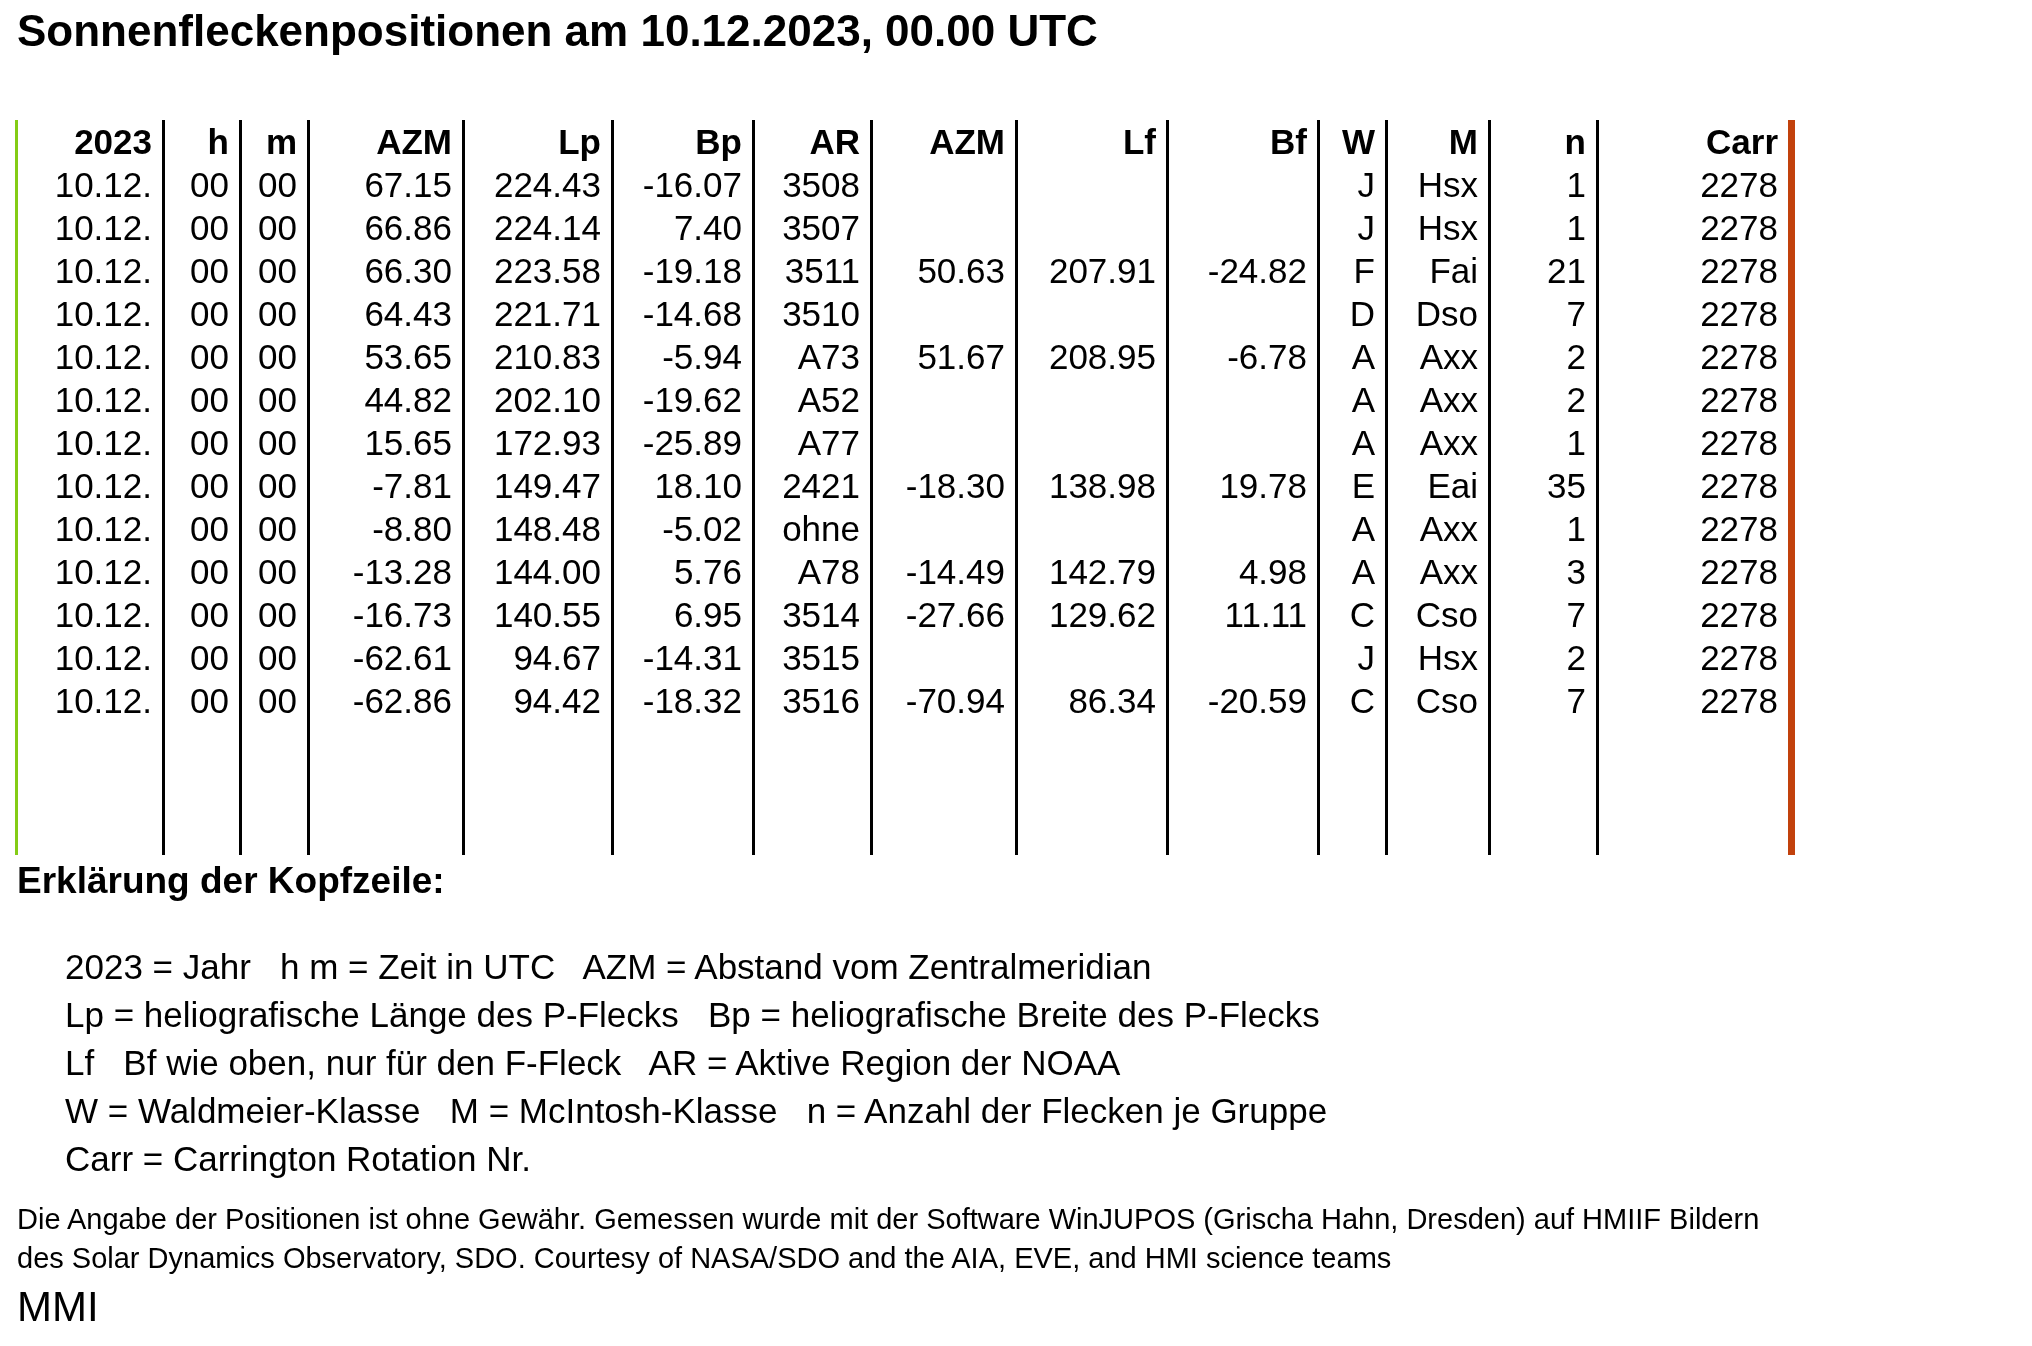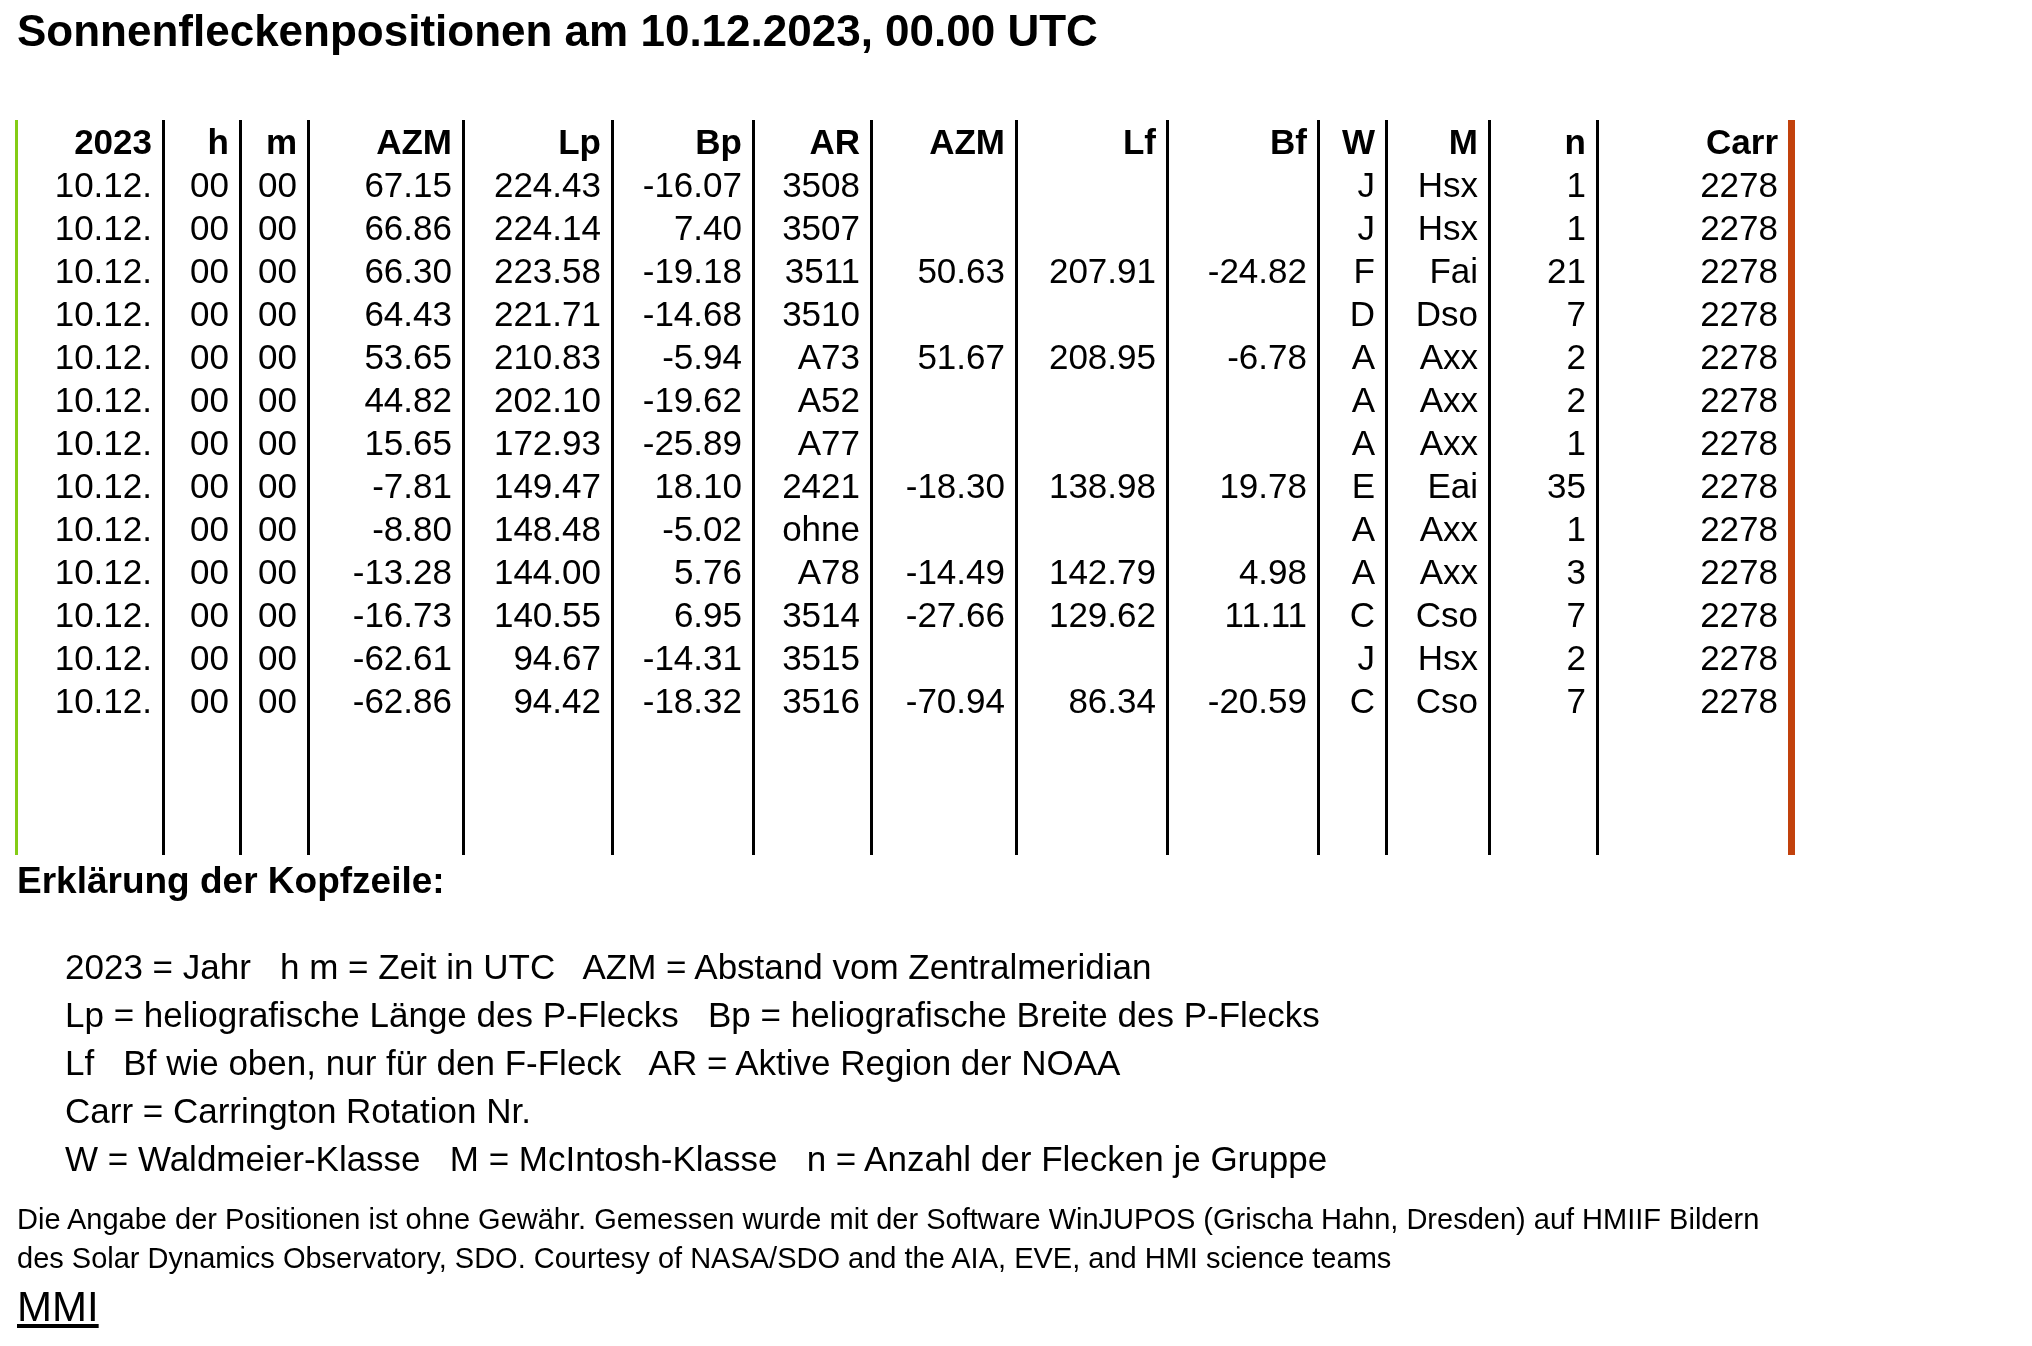--- a/index.html
+++ b/index.html
@@ -37,21 +37,21 @@
     font-size: 35px; line-height: 48px; margin-left: 48px;
   }
   .explanation div { white-space: pre-wrap; }
   .disclaimer {
     position: absolute; left: 17px; top: 1200px;
     font-size: 29px; line-height: 39px;
   }
   .disclaimer div { white-space: pre-wrap; }
   .footer-sig {
     position: absolute; left: 17px; top: 1283px;
-    font-size: 42px; white-space: nowrap; text-decoration: underline;
+    font-size: 42px; white-space: nowrap;
   }
 </style>
 </head>
 <body>
 
 <div class="page-title">Sonnenfleckenpositionen am 10.12.2023, 00.00 UTC</div>
 
 <div class="spot-table-wrap">
   <table class="spot-table">
     <colgroup>
@@ -316,22 +316,22 @@
     </tbody>
   </table>
 </div>
 
 <div class="section-heading">Erklärung der Kopfzeile:</div>
 
 <div class="explanation">
   <div>2023 = Jahr   h m = Zeit in UTC   AZM = Abstand vom Zentralmeridian</div>
   <div>Lp = heliografische Länge des P-Flecks   Bp = heliografische Breite des P-Flecks</div>
   <div>Lf   Bf wie oben, nur für den F-Fleck   AR = Aktive Region der NOAA</div>
+  <div>W = Waldmeier-Klasse   M = McIntosh-Klasse   n = Anzahl der Flecken je Gruppe</div>
   <div>Carr = Carrington Rotation Nr.</div>
-  <div>W = Waldmeier-Klasse   M = McIntosh-Klasse   n = Anzahl der Flecken je Gruppe</div>
 </div>
 
 <div class="disclaimer">
   <div>Die Angabe der Positionen ist ohne Gewähr. Gemessen wurde mit der Software WinJUPOS (Grischa Hahn, Dresden) auf HMIIF Bildern</div>
   <div>des Solar Dynamics Observatory, SDO. Courtesy of NASA/SDO and the AIA, EVE, and HMI science teams</div>
 </div>
 
 <div class="footer-sig">MMI</div>
 
 </body></html>

